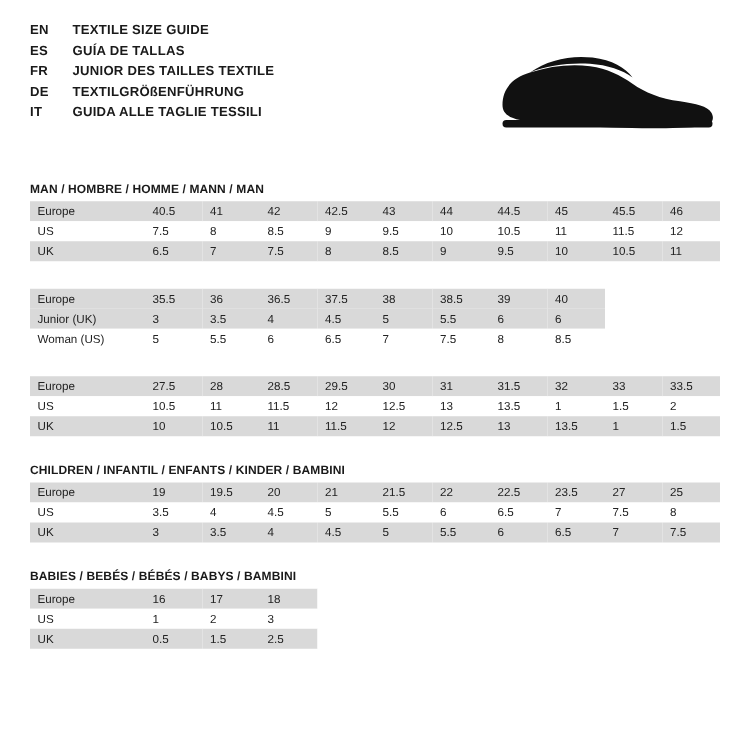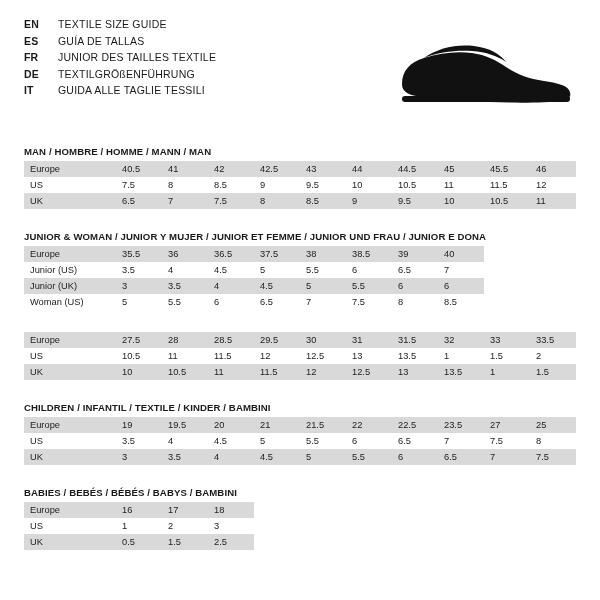--- a/index.html
+++ b/index.html
@@ -36,21 +36,21 @@
     padding: 1px 0;
     vertical-align: top;
     line-height: 14.5px;
     white-space: nowrap;
   }
   .lang-code {
     width: 34px;
     font-weight: bold;
   }
   .lang-title {
-    font-weight: normal;
+    font-weight: bold;
   }
 
   .shoe-wrap {
     position: absolute;
     right: 2px;
     top: 22px;
     width: 180px;
     height: 74px;
   }
 
@@ -185,46 +185,32 @@
               <td>9</td>
               <td>9.5</td>
               <td>10</td>
               <td>10.5</td>
               <td>11</td>
             </tr>
           </tbody>
         </table>
       </div>
       <div class="section">
-        <div class="section-title">JUNIOR &amp; WOMAN / JUNIOR Y MUJER / JUNIOR ET FEMME / JUNIOR UND FRAU / JUNIOR E DONA</div>
         <table class="sizes">
           <tbody>
             <tr class="shaded">
               <td class="label">Europe</td>
               <td>35.5</td>
               <td>36</td>
               <td>36.5</td>
               <td>37.5</td>
               <td>38</td>
               <td>38.5</td>
               <td>39</td>
               <td>40</td>
-              <td style="background: rgb(255, 255, 255);"></td>
-              <td style="background: rgb(255, 255, 255);"></td>
-            </tr>
-            <tr class="plain">
-              <td class="label">Junior (US)</td>
-              <td>3.5</td>
-              <td>4</td>
-              <td>4.5</td>
-              <td>5</td>
-              <td>5.5</td>
-              <td>6</td>
-              <td>6.5</td>
-              <td>7</td>
               <td style="background: rgb(255, 255, 255);"></td>
               <td style="background: rgb(255, 255, 255);"></td>
             </tr>
             <tr class="shaded">
               <td class="label">Junior (UK)</td>
               <td>3</td>
               <td>3.5</td>
               <td>4</td>
               <td>4.5</td>
               <td>5</td>
@@ -289,21 +275,21 @@
               <td>12.5</td>
               <td>13</td>
               <td>13.5</td>
               <td>1</td>
               <td>1.5</td>
             </tr>
           </tbody>
         </table>
       </div>
       <div class="section">
-        <div class="section-title">CHILDREN / INFANTIL / TEXTILE / KINDER / BAMBINI</div>
+        <div class="section-title">CHILDREN / INFANTIL / ENFANTS / KINDER / BAMBINI</div>
         <table class="sizes">
           <tbody>
             <tr class="shaded">
               <td class="label">Europe</td>
               <td>19</td>
               <td>19.5</td>
               <td>20</td>
               <td>21</td>
               <td>21.5</td>
               <td>22</td>

